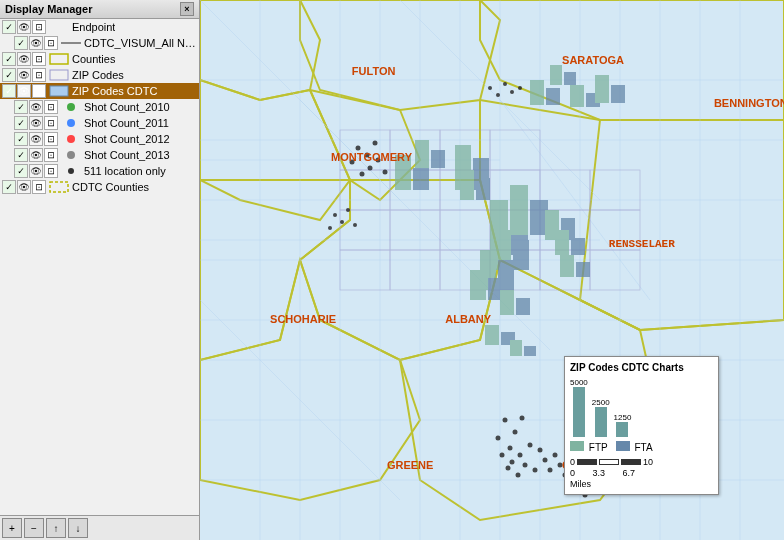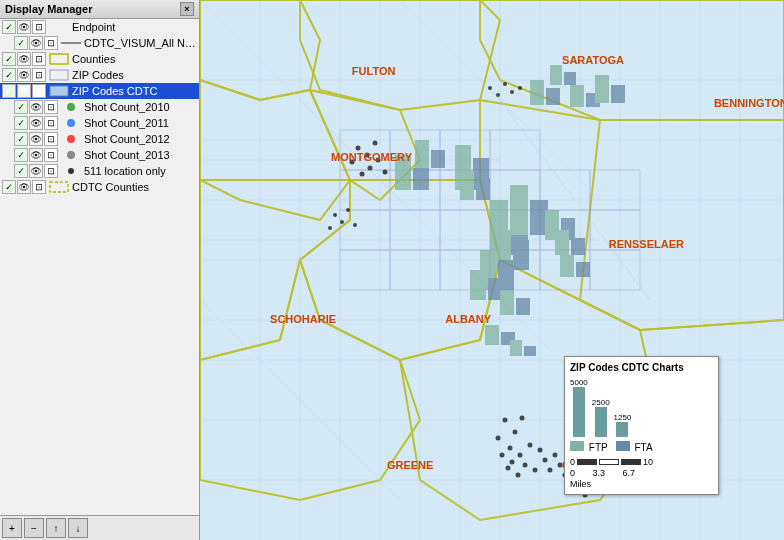--- a/index.html
+++ b/index.html
@@ -40,21 +40,21 @@
     .dm-content { flex: 1; overflow-y: auto; overflow-x: hidden; }
 
     .layer-item {
       display: flex;
       align-items: center;
       padding: 1px 2px;
       cursor: pointer;
       white-space: nowrap;
       min-height: 16px;
     }
-    .layer-item.selected { background: #1d4ed8; color: white; }
+    .layer-item.selected { background: #a16207; color: white; }
     .layer-item.selected .layer-name { color: white; }
 
     .layer-icons { display: flex; align-items: center; gap: 1px; margin-right: 3px; }
     .icon-box {
       width: 14px; height: 14px;
       display: flex; align-items: center; justify-content: center;
       font-size: 9px;
       border: 1px solid #aaa;
       background: white;
       cursor: pointer;
@@ -491,21 +491,21 @@
         <circle cx="130" cy="228" r="2"></circle>
         <circle cx="155" cy="225" r="2"></circle>
       </g>
     </svg>
 
     <div id="map-labels">
         <div class="map-label" style="left: 26%; top: 12%;">FULTON</div>
         <div class="map-label" style="left: 62%; top: 10%;">SARATOGA</div>
         <div class="map-label" style="left: 88%; top: 18%;">BENNINGTON</div>
         <div class="map-label" style="left: 18%; top: 28%; margin-left: 26px;">MONTGOMERY</div>
-        <div class="map-label" style="left: 70%; top: 44%;">RENSSELAER</div>
+        <div class="map-label" style="left: 70%; top: 44%; font-family: Liberation Mono, monospace;">RENSSELAER</div>
         <div class="map-label" style="left: 12%; top: 58%;">SCHOHARIE</div>
         <div class="map-label" style="left: 42%; top: 58%;">ALBANY</div>
         <div class="map-label" style="left: 32%; top: 85%;">GREENE</div>
         <div class="map-label" style="left: 62%; top: 85%;">COLUMBIA</div>
       </div>
 
 
     <div class="legend-box">
       <div class="legend-title">ZIP Codes CDTC Charts</div>
       <div style="display:flex; gap:4px; align-items:flex-end; height:60px; margin-bottom:3px;">

